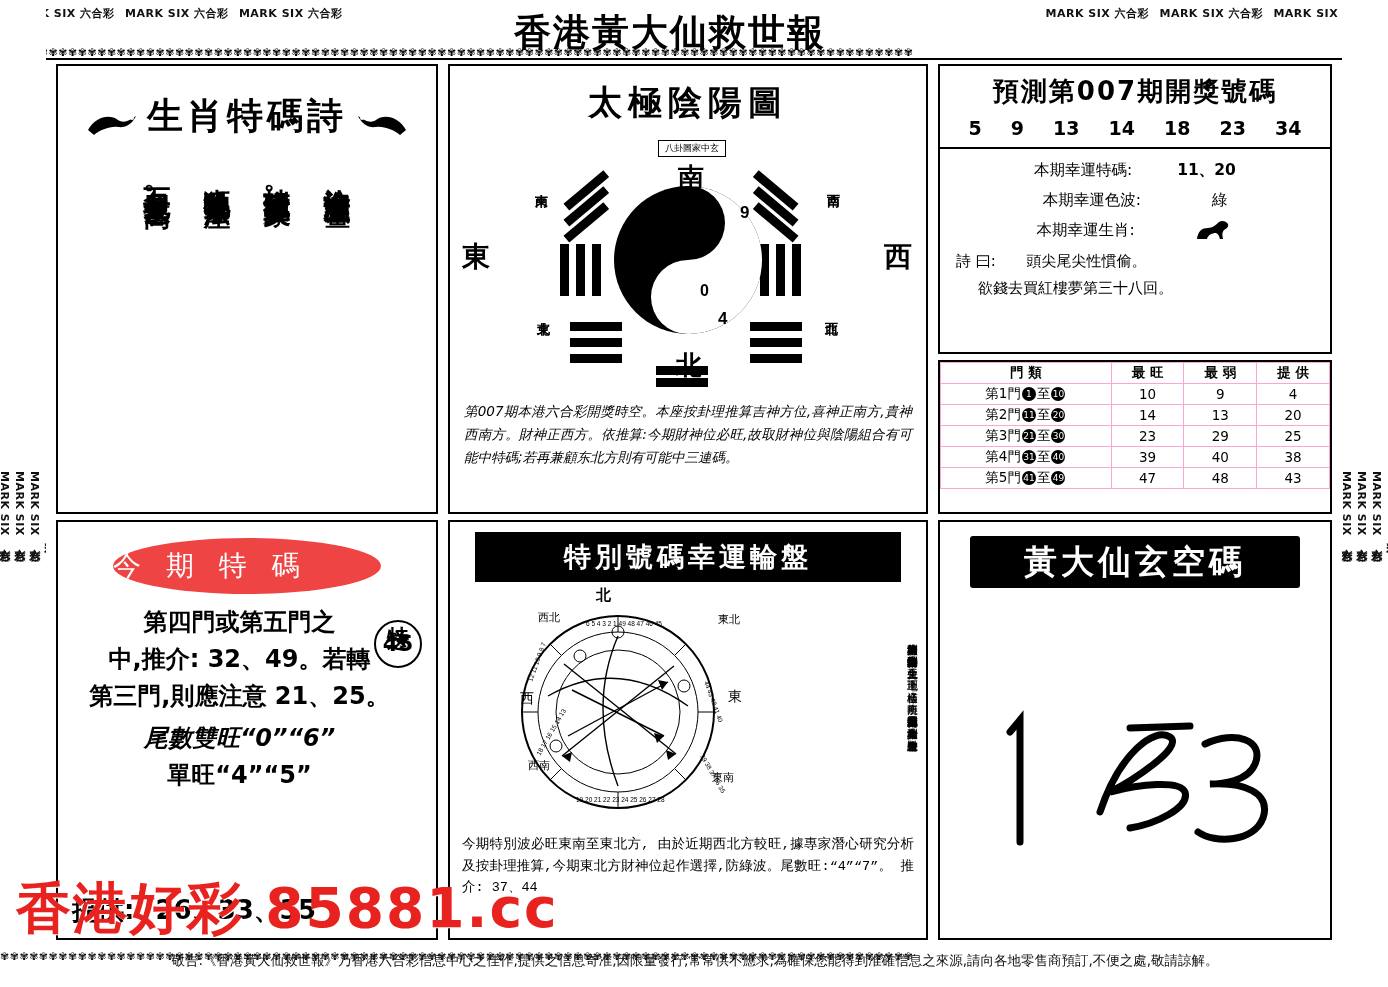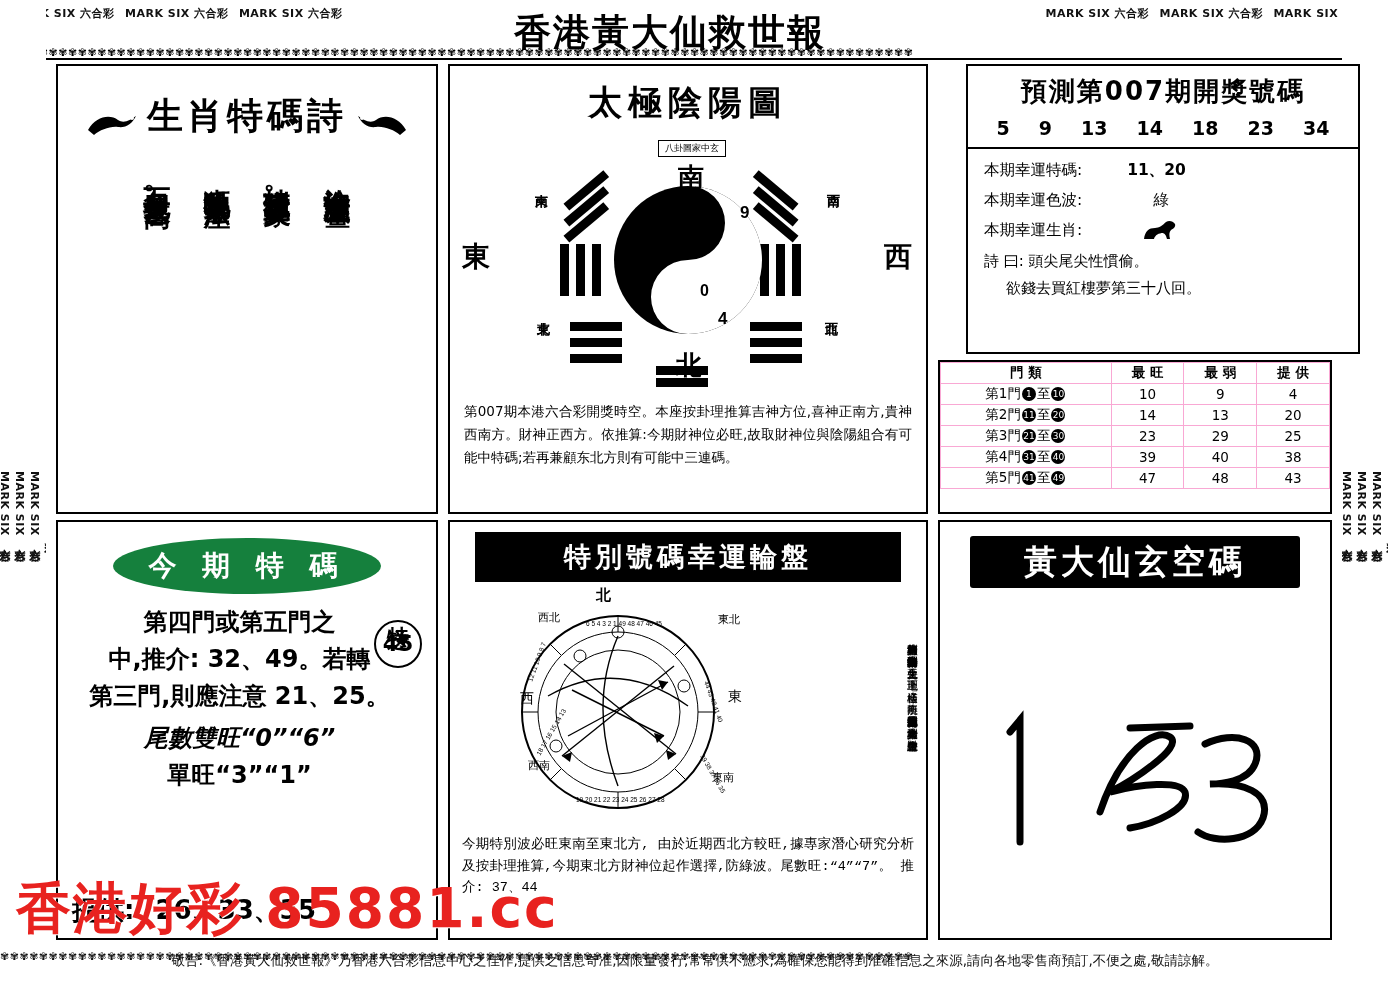--- a/index.html
+++ b/index.html
@@ -31,61 +31,61 @@
 
   .panel{position:absolute;border:2px solid #000;background:#fff;box-sizing:border-box;}
 
   
   .p-poem{left:10px;top:6px;width:382px;height:450px;}
   .p-special{left:10px;top:462px;width:382px;height:420px;}
   
   .p-taiji{left:402px;top:6px;width:480px;height:450px;}
   .p-wheel{left:402px;top:462px;width:480px;height:420px;}
   
-  .p-forecast{left:920px;top:6px;width:394px;height:290px;}
+  .p-forecast{left:892px;top:6px;width:394px;height:290px;}
   .p-table{left:892px;top:302px;width:394px;height:154px;}
   .p-hand{left:892px;top:462px;width:394px;height:420px;}
 
   
   .masthead{position:absolute;left:430px;top:8px;width:480px;height:46px;
      text-align:center;font-size:37px;font-weight:bold;letter-spacing:2px;color:#000;}
 
   
   .poem-title{position:relative;text-align:center;margin-top:26px;}
   .poem-title .t{font-size:36px;font-weight:bold;letter-spacing:4px;}
   .dragon{display:inline-block;width:58px;height:28px;vertical-align:middle;}
   .poem-cols{display:flex;flex-direction:row-reverse;justify-content:center;
      gap:26px;margin-top:26px;padding:0 18px;}
   .poem-col{writing-mode:vertical-rl;text-orientation:upright;
      font-size:27px;line-height:1.26;letter-spacing:2px;font-weight:bold;height:290px;}
 
   
   .taiji-title{text-align:center;font-size:34px;font-weight:bold;letter-spacing:6px;margin-top:14px;}
   .bagua-wrap{position:relative;height:270px;}
-  .taiji-note{font-size:13.5px;line-height:1.7;padding:4px 14px 0 14px;text-align:justify;}
+  .taiji-note{font-size:13.5px;line-height:1.7;padding:4px 14px 0 14px;text-align:justify;font-style:italic;}
 
   
   .fc-title{text-align:center;font-size:26px;font-weight:bold;letter-spacing:2px;margin-top:8px;}
   .fc-nums{display:flex;justify-content:space-around;font-size:19px;font-weight:bold;
      padding:8px 14px 8px 14px;border-bottom:2px solid #000;}
-  .fc-rows{padding:6px 16px 0 16px;font-size:15.5px;line-height:1.95;}
+  .fc-rows{padding:6px 16px 0 16px;font-size:15.5px;line-height:1.95;text-align:center;}
   .fc-rows .lbl{display:inline-block;}
   .fc-poem{padding:2px 16px 0 16px;font-size:15px;line-height:1.8;}
 
   
   table.gates{width:100%;border-collapse:collapse;font-size:13.5px;}
   table.gates th,table.gates td{border:1px solid #f9a8d4;text-align:center;padding:1px 2px;}
   table.gates th{font-weight:bold;}
   .gatecell{text-align:left;padding-left:6px;white-space:nowrap;}
   .ball{display:inline-block;width:14px;height:14px;border-radius:50%;background:#000;color:#fff;
      font-size:9px;line-height:14px;text-align:center;vertical-align:middle;margin:0 1px;}
 
   
-  .oval{width:268px;height:56px;border-radius:50%;background:#15803d;color:#fff;
-     margin:16px auto 0 auto;text-align:center;font-size:28px;font-weight:bold;
+  .oval{width:268px;height:56px;border-radius:50%;background:#ef4444;color:#fff;
+     margin:16px auto 0 auto;font-size:28px;font-weight:normal;
      letter-spacing:8px;line-height:56px;}
   .sp-body{font-size:24px;line-height:1.55;text-align:center;padding:10px 29px 0 14px;font-weight:bold;}
   .sp-side{position:absolute;right:10px;top:86px;width:56px;text-align:center;}
   .sp-side .v{writing-mode:vertical-rl;text-orientation:upright;font-size:22px;font-weight:bold;
       letter-spacing:3px;margin:0 auto;}
   .circ45{width:44px;height:44px;border:2px solid #000;border-radius:50%;
       font-size:22px;line-height:44px;text-align:center;margin:6px auto 0 auto;font-weight:bold;}
 
   
   .wheel-banner{margin:10px auto 0 auto;width:420px;height:44px;background:#000;color:#fff;
@@ -265,21 +265,21 @@
           <span style="margin-left:52px;display:inline-block;vertical-align:middle;">
             <svg width="42" height="24" viewBox="0 0 42 24" class="svg-ico">
               <path d="M5 20 C6 12,10 9,16 9 C20 9,24 6,27 3 C30 1,34 2,36 5 C37 8,34 10,32 11 C30 13,30 16,31 20 L28 20 C27 16,26 15,24 14 C20 14,16 16,15 20 Z" fill="#000"></path>
             </svg>
           </span>
         </div>
       </div>
       <div class="fc-poem">
         <div>
           <span>詩 曰:</span>
-          <span style="">頭尖尾尖性慣偷。</span>
+          <span style="margin-left:26px;">頭尖尾尖性慣偷。</span>
         </div>
         <div style="padding-left:22px;">欲錢去買紅樓夢第三十八回。</div>
       </div>
     </div>
 
     <div class="panel p-table">
       <table class="gates">
         <thead>
           <tr>
             <th>門 類</th>
@@ -333,21 +333,21 @@
       </table>
     </div>
 
     <div class="panel p-special">
       <div class="oval">今 期 特 碼</div>
       <div class="sp-body">
         <div>第四門或第五門之</div>
         <div>中,推介: 32、49。若轉</div>
         <div>第三門,則應注意 21、25。</div>
         <div style="margin-top:4px;font-style:italic;">尾數雙旺“0”“6”</div>
-        <div>單旺“3”“1”</div>
+        <div>單旺“4”“5”</div>
       </div>
       <div class="sp-side">
         <div class="v">特送</div>
         <div class="circ45">45</div>
       </div>
       <div style="position:absolute;left:14px;bottom:10px;font-size:26px;font-weight:bold;">
         <span>提供:</span>
         <span style="margin-left:12px;">26、33、35</span>
       </div>
     </div>

